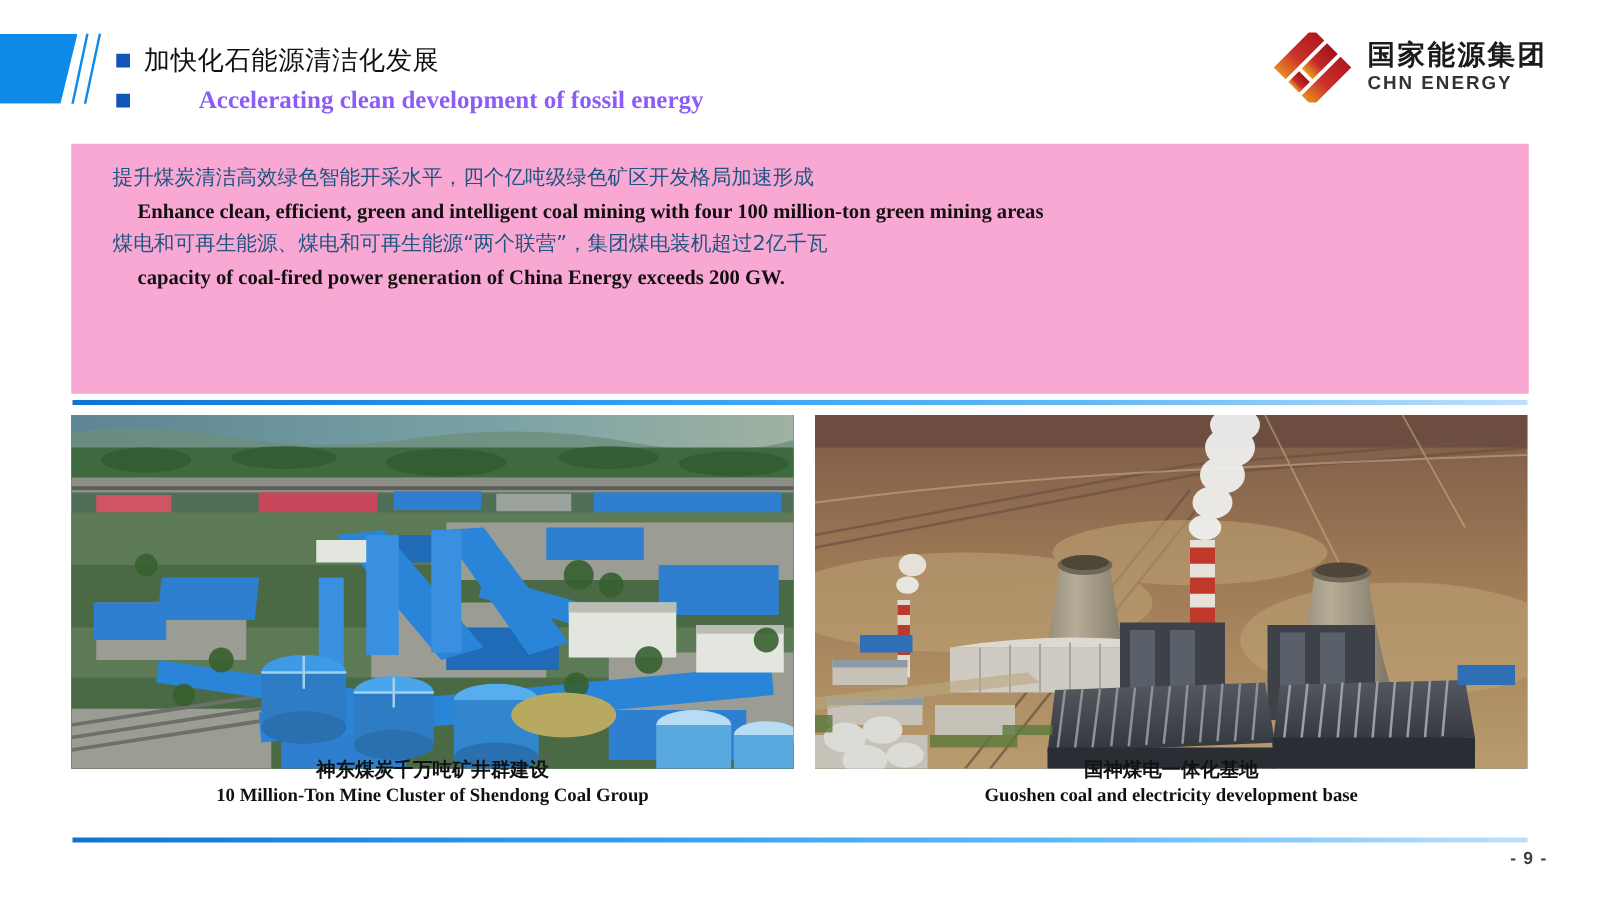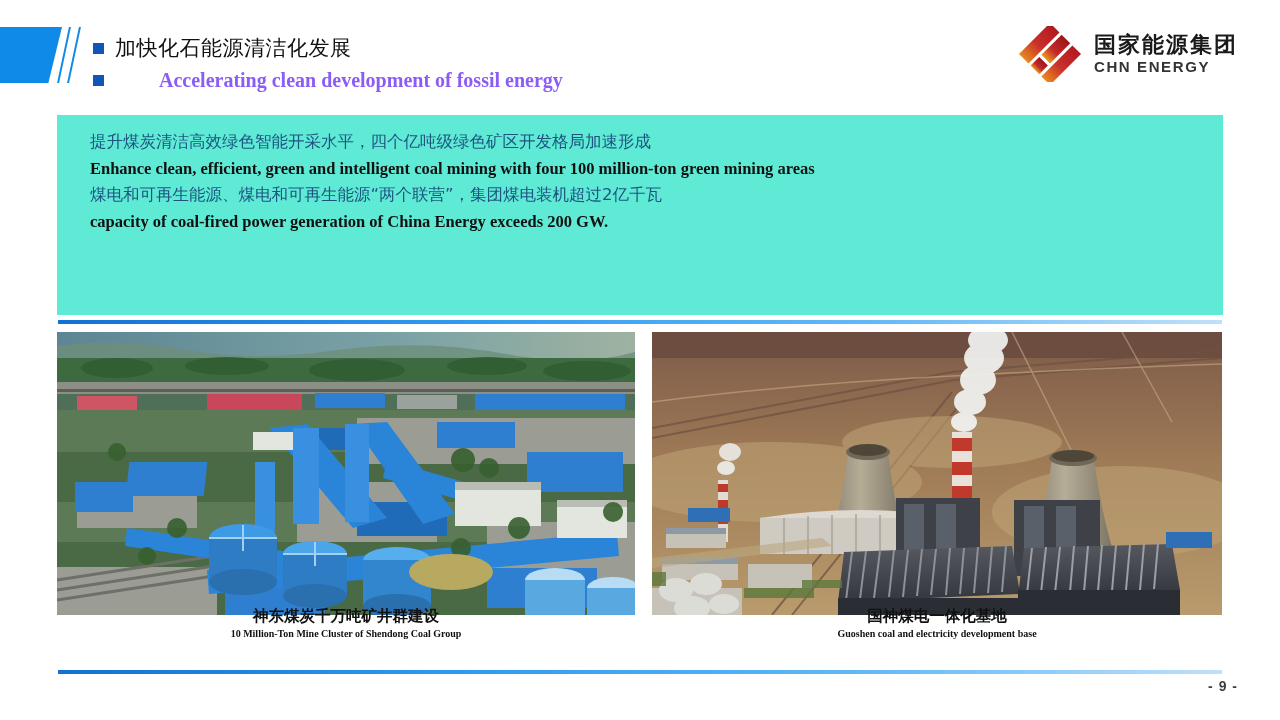--- a/index.html
+++ b/index.html
@@ -54,31 +54,32 @@
   .logo-en {
     font-size: 15px; font-weight: bold; color: #333;
     letter-spacing: 1.6px; line-height: 1.2; margin-top: 1px;
     font-family: "Liberation Sans", sans-serif;
   }
 
   
   .panel {
     position: absolute; left: 57px; top: 115px;
     width: 1166px; height: 200px;
-    background: #5eead4;
+    background: #f9a8d4;
     padding: 14px 28px 16px 33px;
   }
   .line { line-height: 1.62; }
   .line.cn {
     font-size: 16.5px; color: #1d5580; font-weight: 400;
     font-family: "DejaVu Sans", "Liberation Sans", sans-serif;
   }
   .line.en {
     font-size: 16.5px; color: #111; font-weight: bold;
     font-family: "Liberation Serif", serif;
+    margin-left: 20px;
   }
 
   
   .rule {
     position: absolute; left: 58px; width: 1164px; height: 4px;
     background: linear-gradient(to right, #1173d1 0%, #2f9bef 35%, #63b9f7 70%, #bfe0fb 100%);
   }
   .rule.top { top: 320px; }
   .rule.bottom { top: 670px; }
 
@@ -93,21 +94,21 @@
 
   
   .caption { position: absolute; top: 606px; text-align: center; }
   .caption.left  { left: 57px;  width: 578px; }
   .caption.right { left: 652px; width: 570px; }
   .cap-cn {
     font-size: 15.5px; font-weight: bold; color: #111; line-height: 1.35;
     font-family: "DejaVu Sans", "Liberation Sans", sans-serif;
   }
   .cap-en {
-    font-size: 10px; font-weight: bold; color: #111; line-height: 1.35;
+    font-size: 15px; font-weight: bold; color: #111; line-height: 1.35;
     font-family: "Liberation Serif", serif;
   }
 
   
   .page-num {
     position: absolute; right: 42px; top: 678px;
     font-size: 14px; color: #3f3f3f; font-weight: bold;
     font-family: "Liberation Sans", sans-serif; letter-spacing: 1px;
   }
 </style>

